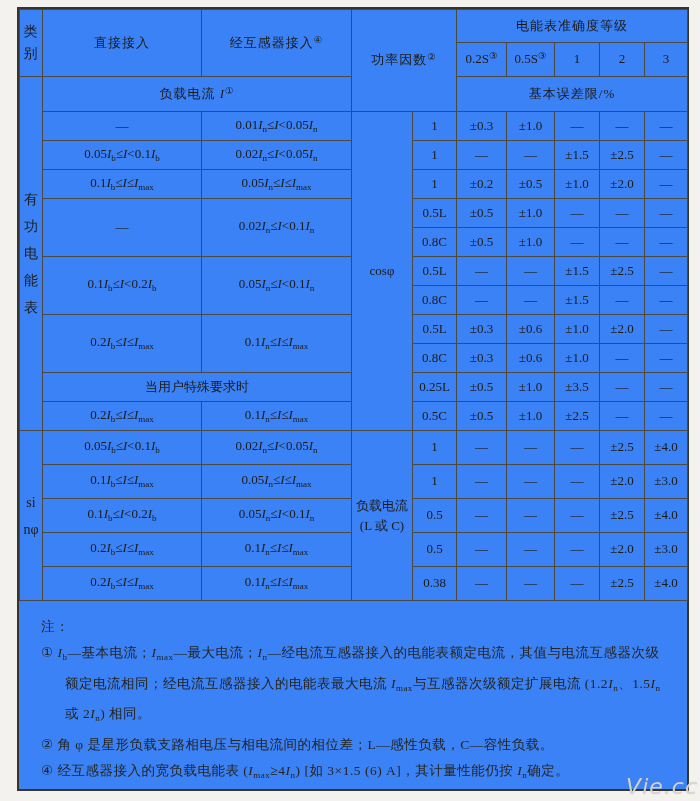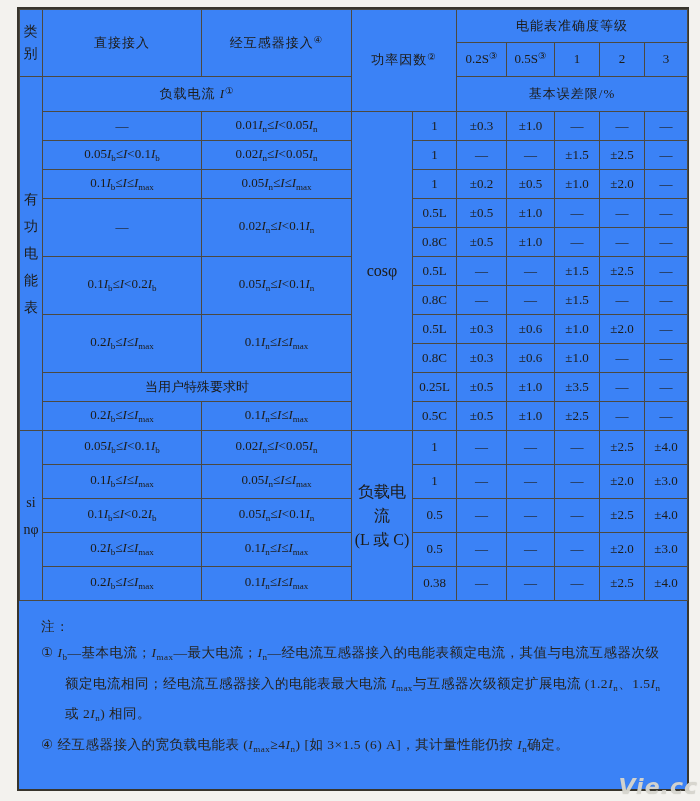--- a/index.html
+++ b/index.html
@@ -38,36 +38,36 @@
   .pfv { font-size:13px; white-space:nowrap; }
   .vcat {
     width:16px; margin:0 auto;
     word-break:break-all; line-height:27px;
     font-size:14px; letter-spacing:0;
   }
   .vcat2 { width:16px; margin:0 auto; word-break:break-all; line-height:22px; font-size:14px; }
   sub { font-size:9px; vertical-align:-3px; }
   sup { font-size:9.5px; vertical-align:4px; }
   i { font-style:italic; }
-  .pfsym { font-size:16px; line-height:1.5; }
+  .pfsym { font-size:13px; line-height:1.5; }
   .notes {
     padding:13px 14px 0 22px;
     font-size:13.5px;
     color:#26241f;
   }
   .notes-title { line-height:26px; letter-spacing:1px; }
   .note-item {
     padding-left:24px; text-indent:-24px;
     line-height:26.5px;
     letter-spacing:0.5px;
   }
   .watermark {
     position:absolute; right:2px; bottom:2px;
     font-family:"DejaVu Sans",sans-serif;
-    font-weight:bold; font-style:italic;
+    font-weight:normal; font-style:italic;
     font-size:22px; letter-spacing:1px;
     color:rgba(216,215,208,0.95);
     text-shadow:0 0 1px rgba(120,120,115,0.35);
     z-index:5;
   }
 </style>
 </head>
 <body>
 
 <div class="sheet">
@@ -275,17 +275,18 @@
         <td class="limit">—</td>
         <td class="limit">±2.5</td>
         <td class="limit">±4.0</td>
       </tr>
     </tbody>
   </table>
 
   <div class="notes">
     <div class="notes-title">注：</div>
     <div class="note-item">① <i>I</i><sub>b</sub>—基本电流；<i>I</i><sub>max</sub>—最大电流；<i>I</i><sub>n</sub>—经电流互感器接入的电能表额定电流，其值与电流互感器次级额定电流相同；经电流互感器接入的电能表最大电流 <i>I</i><sub>max</sub>与互感器次级额定扩展电流 (1.2<i>I</i><sub>n</sub>、1.5<i>I</i><sub>n</sub>或 2<i>I</i><sub>n</sub>) 相同。</div>
+    <div class="note-item">② 角 φ 是星形负载支路相电压与相电流间的相位差；L—感性负载，C—容性负载。</div>
     <div class="note-item">④ 经互感器接入的宽负载电能表 (<i>I</i><sub>max</sub>≥4<i>I</i><sub>n</sub>) [如 3×1.5 (6) A]，其计量性能仍按 <i>I</i><sub>n</sub>确定。</div>
   </div>
 </div>
 
 <div class="watermark">Vie.cc</div>
 
 </body></html>

